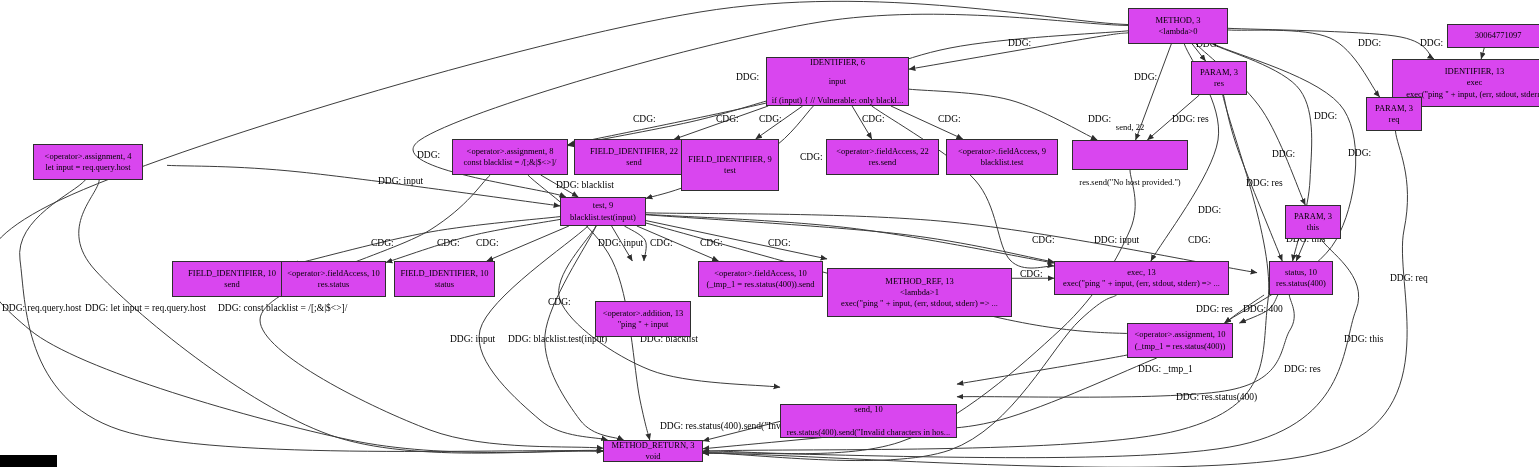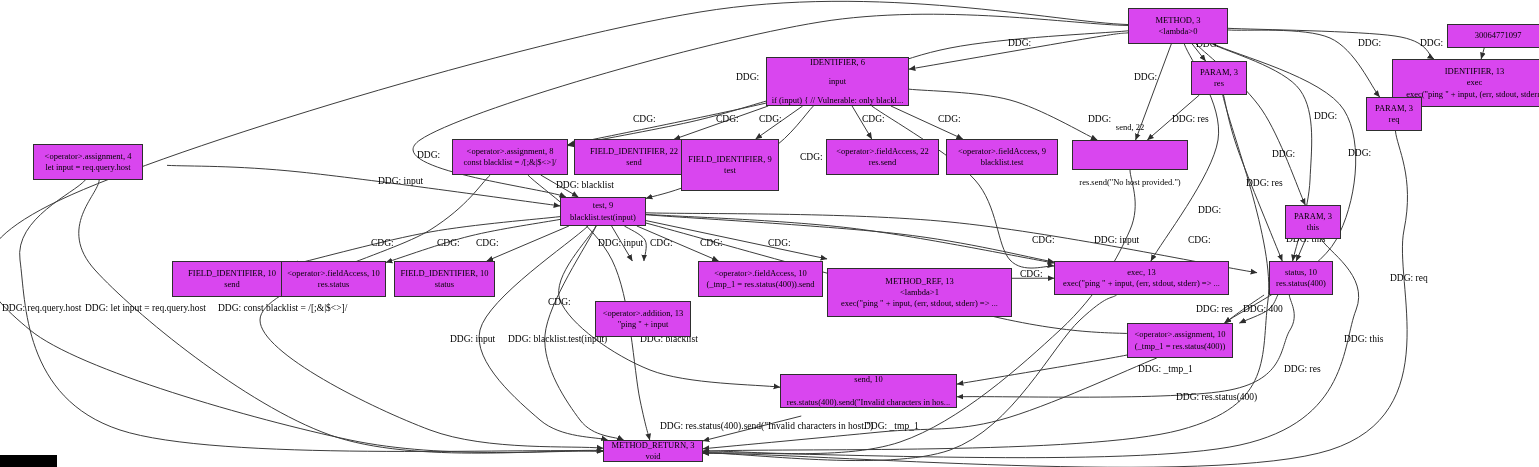--- a/index.html
+++ b/index.html
@@ -228,21 +228,21 @@
         <span class="ln">exec("ping " + input, (err, stdout, stderr) =&gt; ...</span>
       </div>
       <div class="node" style="left: 1257px; top: 261px; width: 64px; height: 34px; margin-left: 12px;">
         <span class="ln">status, 10</span>
         <span class="ln">res.status(400)</span>
       </div>
       <div class="node" style="left: 1127px; top: 323px; width: 106px; height: 35px;">
         <span class="ln">&lt;operator&gt;.assignment, 10</span>
         <span class="ln">(_tmp_1 = res.status(400))</span>
       </div>
-      <div class="node" style="left: 780px; top: 374px; width: 177px; height: 34px; gap: 12px;">
+      <div class="node" style="left: 780px; top: 404px; width: 177px; height: 34px; gap: 12px;">
         <span class="ln">send, 10</span>
         <span class="ln">res.status(400).send("Invalid characters in hos...</span>
       </div>
       <div class="node" style="left: 603px; top: 440px; width: 100px; height: 22px;">
         <span class="ln">METHOD_RETURN, 3</span>
         <span class="ln">void</span>
       </div>
     </div>
   <div id="strip" style="left: 0px; top: 455px; width: 57px; height: 12px; background: rgb(0, 0, 0);"></div>
 </div>

